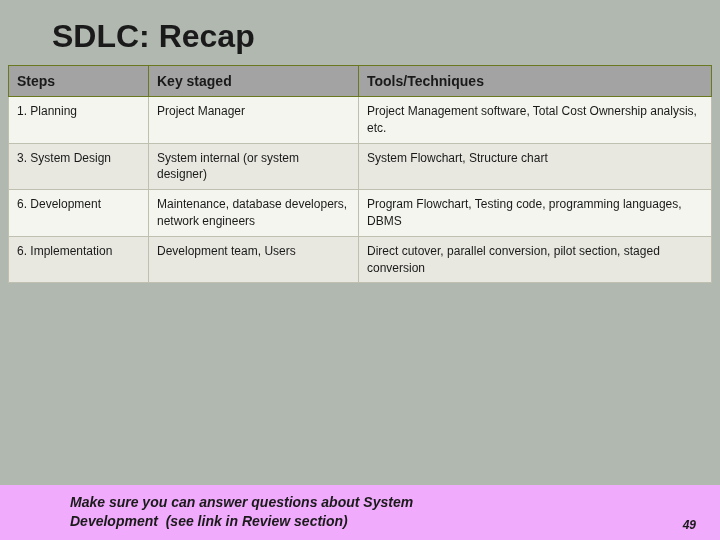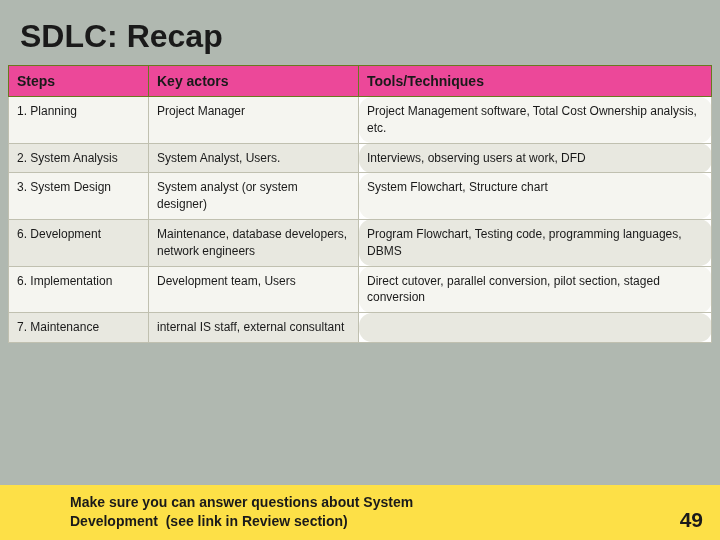--- a/index.html
+++ b/index.html
@@ -18,20 +18,21 @@
       height: 540px;
       background-color: #b0b8b0;
       padding: 0;
       display: flex;
       flex-direction: column;
     }
 
     .title-area {
       padding: 18px 20px 10px 20px;
       background-color: #b0b8b0;
+      margin-left: 32px;
     }
 
     .page-title {
       font-size: 32px;
       font-weight: bold;
       color: #1a1a1a;
       font-family: Arial, sans-serif;
     }
 
     .table-wrapper {
@@ -40,21 +41,21 @@
     }
 
     table {
       width: 100%;
       border-collapse: collapse;
       background: white;
       font-size: 12px;
     }
 
     thead tr th {
-      background-color: #ec4899;
+      background-color: #a3a3a3;
       color: #1a1a1a;
       font-weight: bold;
       font-size: 14px;
       padding: 7px 8px;
       border: 1px solid #6a7820;
       text-align: left;
       margin-top: 41px;
     }
 
     tbody tr {
@@ -82,92 +83,82 @@
       width: 140px;
       margin-top: 48px;
     }
 
     td:nth-child(2) {
       width: 210px;
     }
 
     td:nth-child(3) {
       width: auto;
-      border-radius: 13px;
     }
 
     .footer-area {
-      padding: 8px 17px 8px 70px;
-      background-color: #fde047;
+      padding: 8px 24px 8px 70px;
+      background-color: #f0abfc;
       display: flex;
       align-items: flex-start;
       justify-content: space-between;
+      font-style: italic;
     }
 
     .footer-text {
       font-size: 14px;
       font-weight: bold;
       color: #1a1a1a;
       line-height: 1.4;
     }
 
     .footer-number {
-      font-size: 21px;
+      font-size: 12px;
       font-weight: bold;
       color: #1a1a1a;
       align-self: flex-end;
     }
   </style>
 </head>
 <body>
 
 <div class="page-container">
   <div class="title-area">
     <h1 class="page-title">SDLC: Recap</h1>
   </div>
 
   <div class="table-wrapper">
     <table>
       <thead>
         <tr>
           <th>Steps</th>
-          <th>Key actors</th>
+          <th>Key staged</th>
           <th>Tools/Techniques</th>
         </tr>
       </thead>
       <tbody id="table-body">
       <tr>
             <td>1. Planning</td>
             <td>Project Manager</td>
             <td>Project Management software, Total Cost Ownership analysis, etc.</td>
           </tr>
           <tr>
-            <td>2. System Analysis</td>
-            <td>System Analyst, Users.</td>
-            <td>Interviews, observing users at work, DFD</td>
-          </tr>
-          <tr>
             <td>3. System Design</td>
-            <td>System analyst (or system designer)</td>
+            <td>System internal (or system designer)</td>
             <td>System Flowchart, Structure chart</td>
           </tr>
           <tr>
             <td>6. Development</td>
             <td>Maintenance, database developers, network engineers</td>
             <td>Program Flowchart,  Testing code, programming languages, DBMS</td>
           </tr>
           <tr>
             <td>6. Implementation</td>
             <td>Development team, Users</td>
             <td>Direct cutover, parallel conversion, pilot section, staged conversion</td>
-          </tr>
-          <tr>
-            <td>7. Maintenance</td>
-            <td>internal IS staff, external consultant</td>
-            <td></td>
           </tr>
         </tbody>
     </table>
   </div>
 
   <div class="footer-area">
     <div class="footer-text">
       Make sure you can answer questions about System<br>Development &nbsp;(see link in Review section)
     </div>
     <div class="footer-number">49</div>

